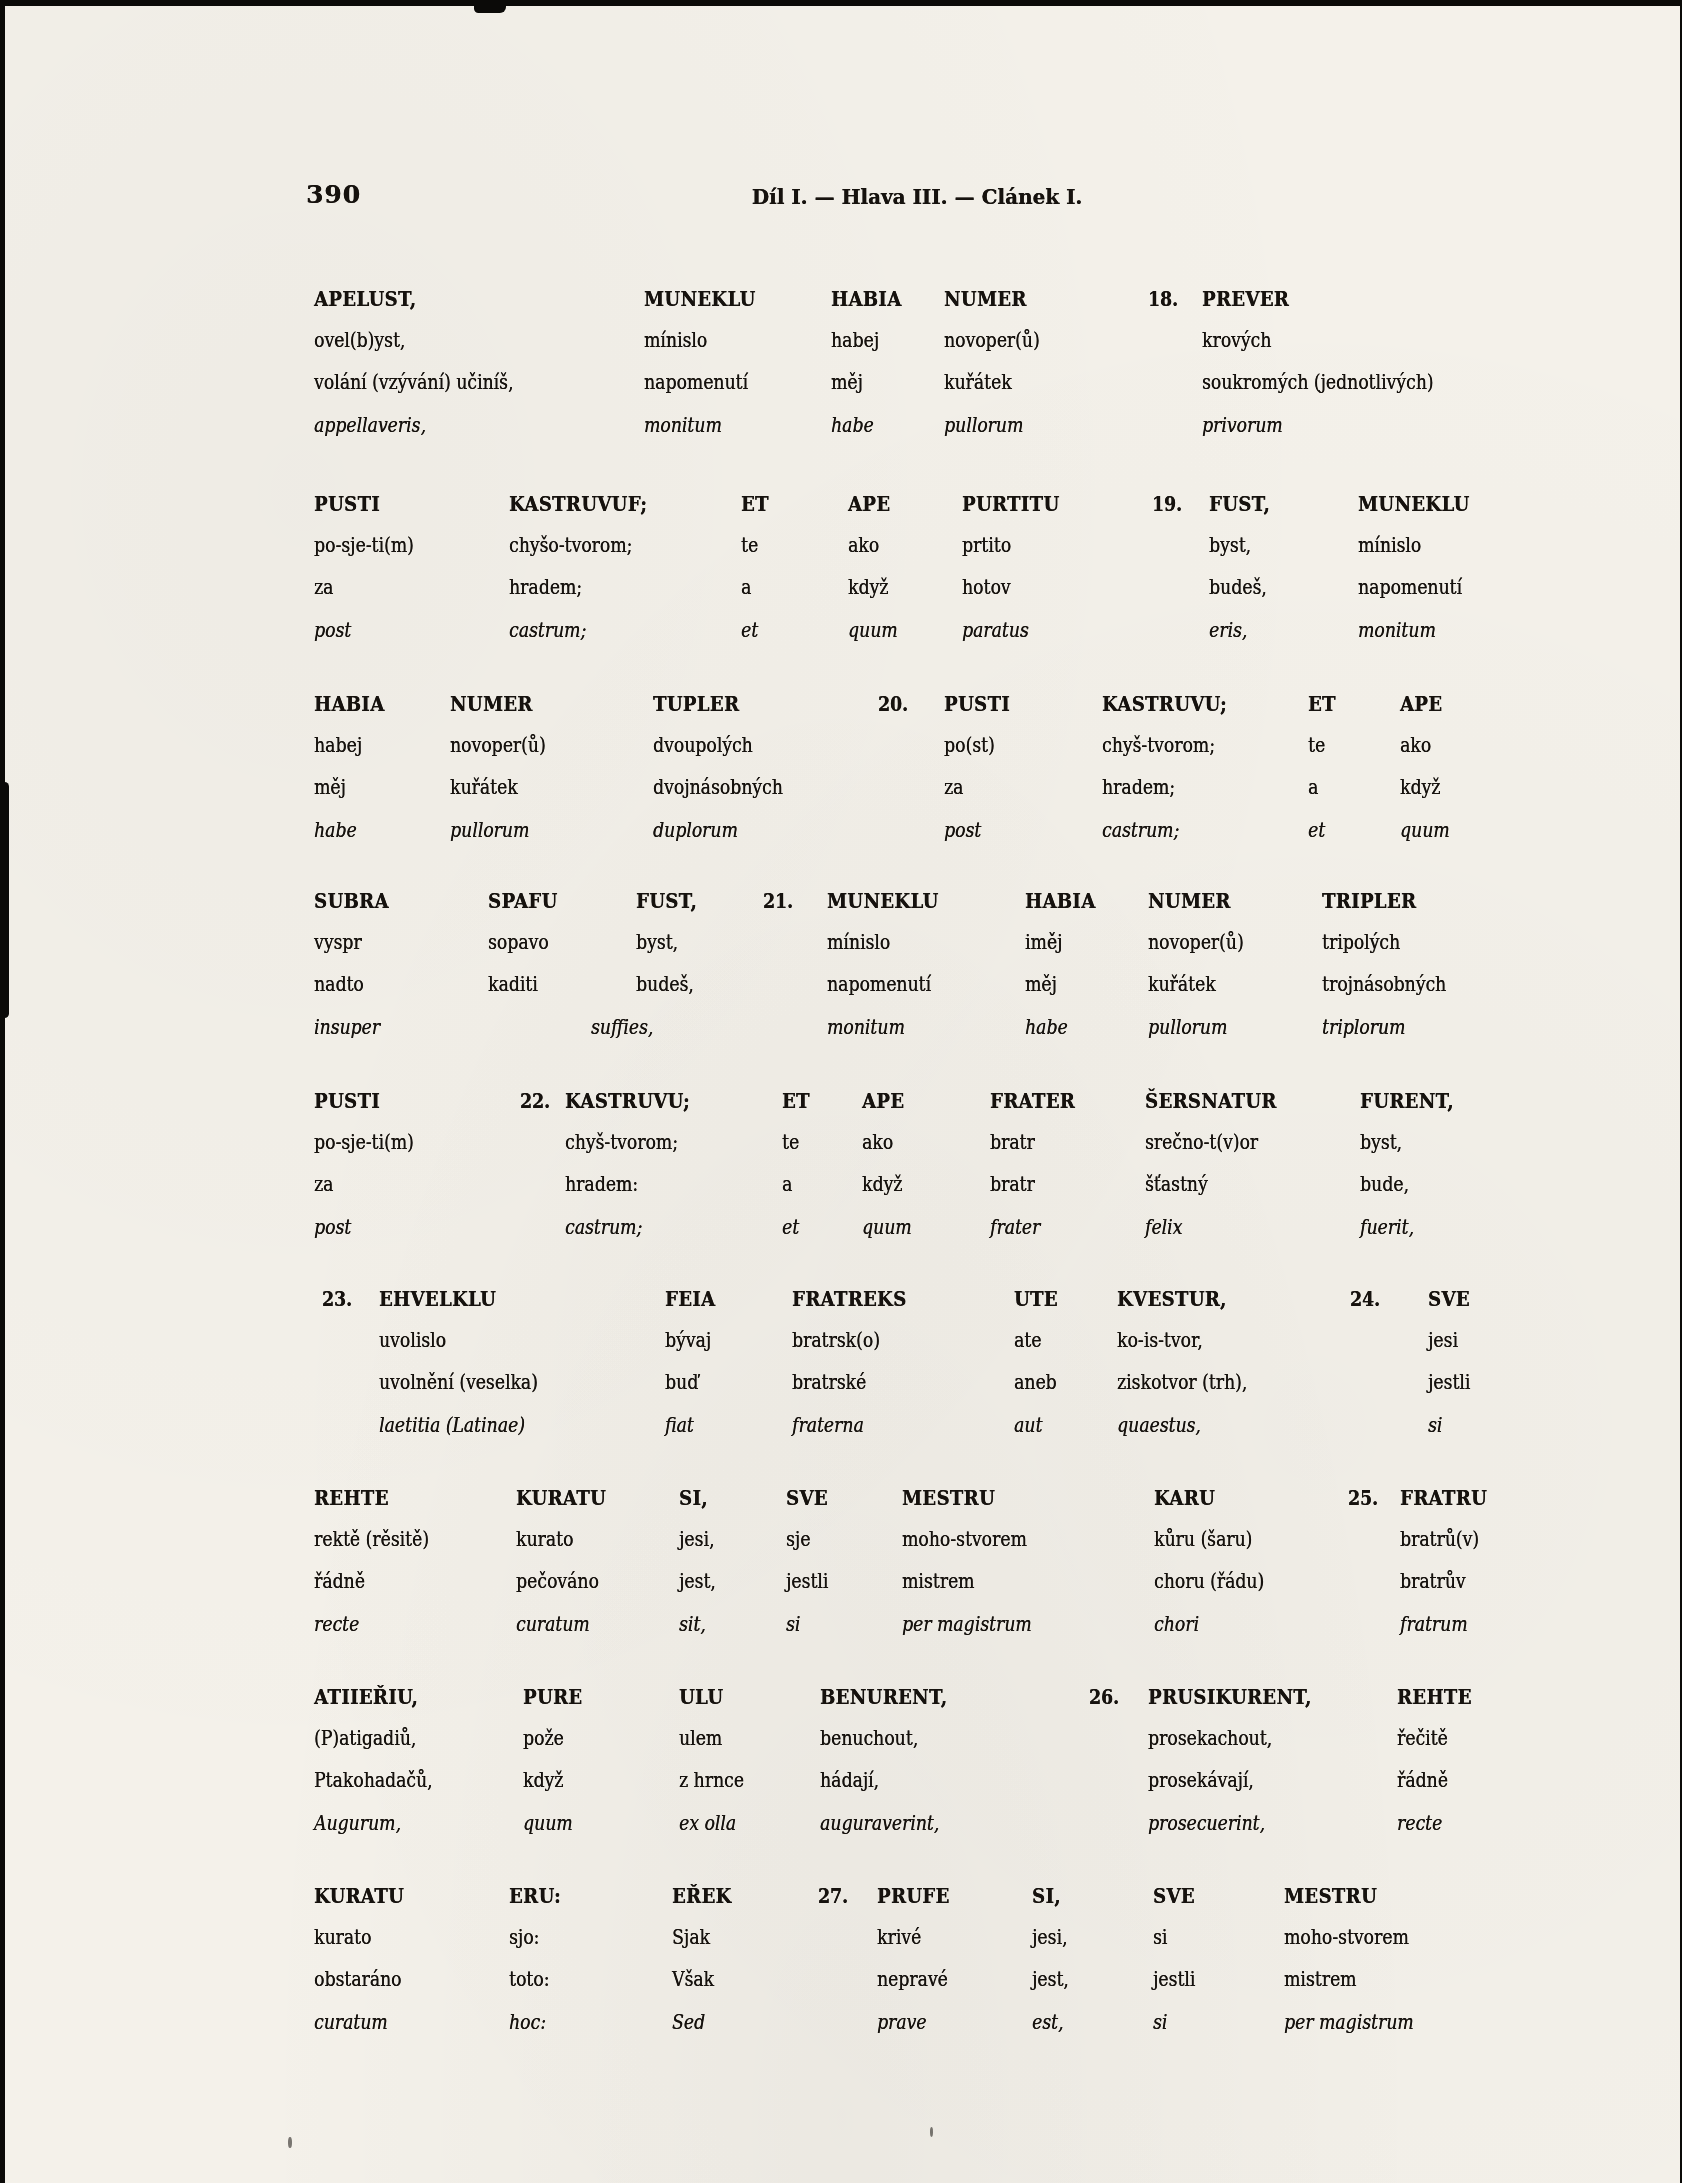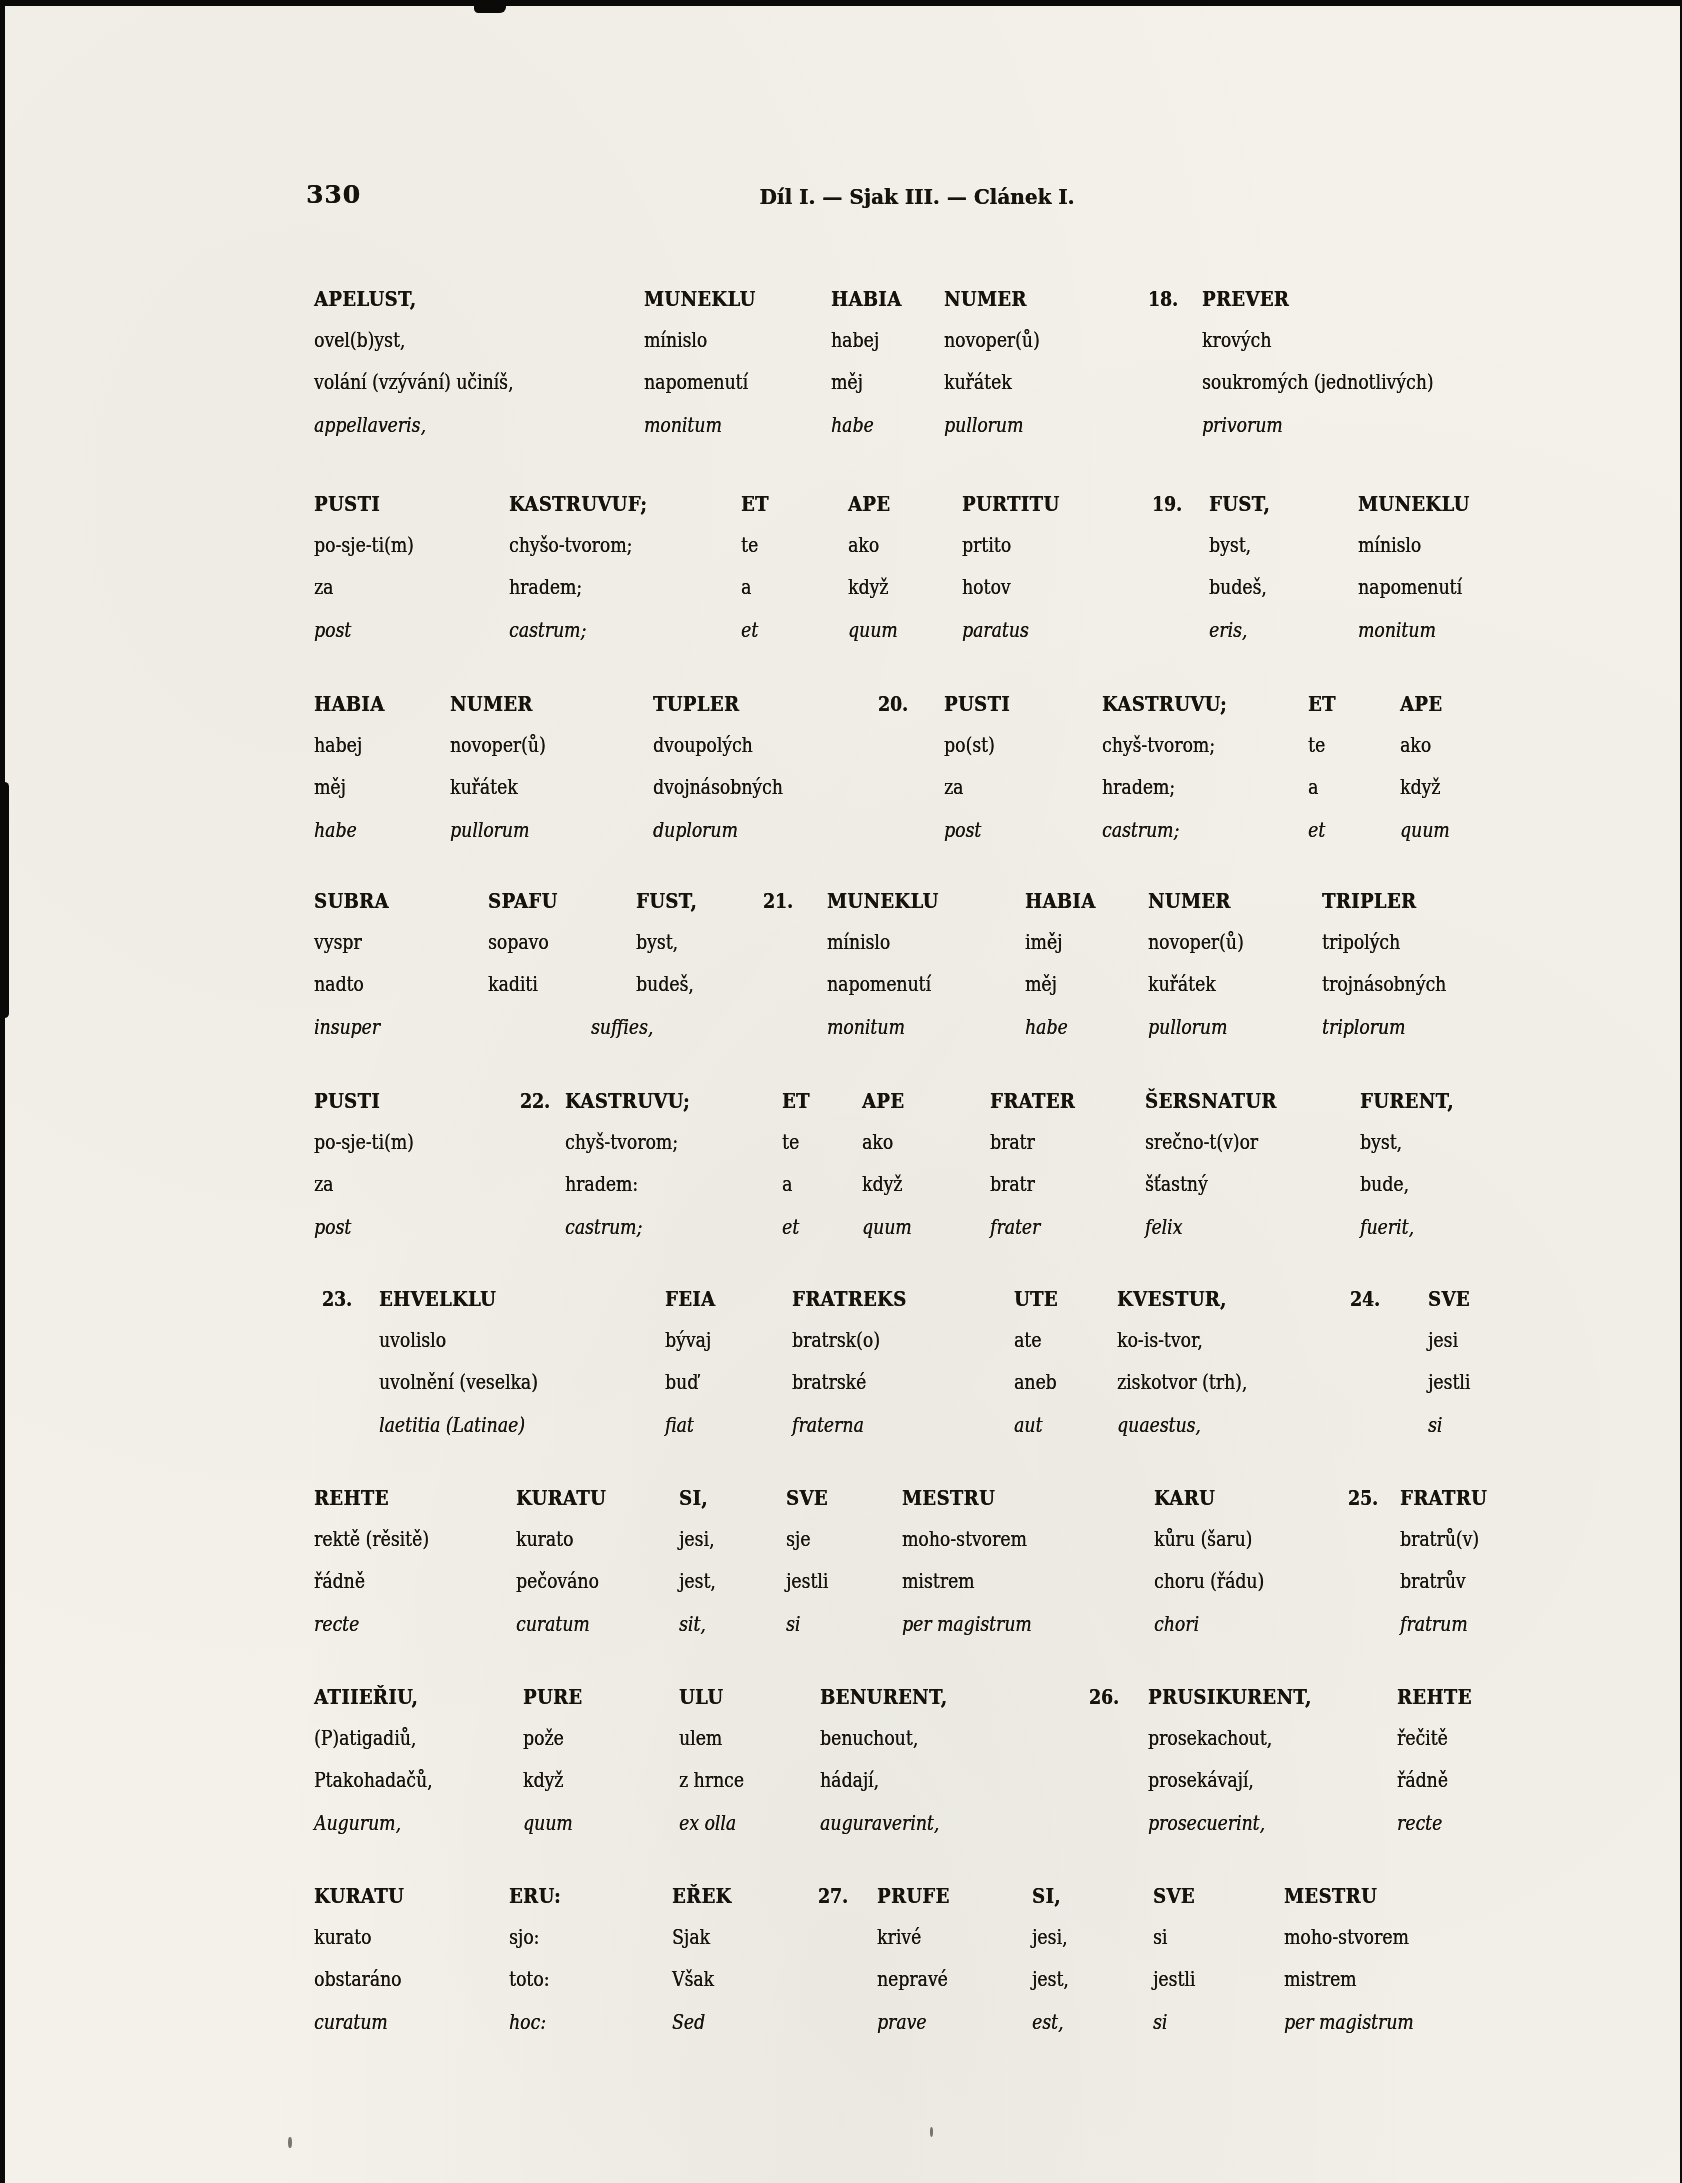--- a/index.html
+++ b/index.html
@@ -45,22 +45,22 @@
   .l1 { top:0;     font-weight:700; font-size:20.5px; letter-spacing:0.4px; }
   .l2 { top:42px;  font-size:19.6px; }
   .l3 { top:84px; font-size:19.6px; }
   .l4 { top:127px; font-size:19.6px; font-style:italic; }
   .num { top:0.9px; font-weight:700; font-size:19.6px; }
 </style>
 </head>
 <body>
 
 <div class="sheet">
-  <div class="pageno">330</div>
-  <div class="ptitle">Díl I. — Sjak III. — Clánek I.</div>
+  <div class="pageno">390</div>
+  <div class="ptitle">Díl I. — Hlava III. — Clánek I.</div>
 
   <div>
       <div class="entry" style="left: 314px; top: 287px;">
         <div class="ln l1">APELUST,</div>
         <div class="ln l2">ovel(b)yst,</div>
         <div class="ln l3">volání (vzývání) učiníš,</div>
         <div class="ln l4">appellaveris,</div>
       </div>
       <div class="entry" style="left: 644px; top: 287px;">
         <div class="ln l1">MUNEKLU</div>

